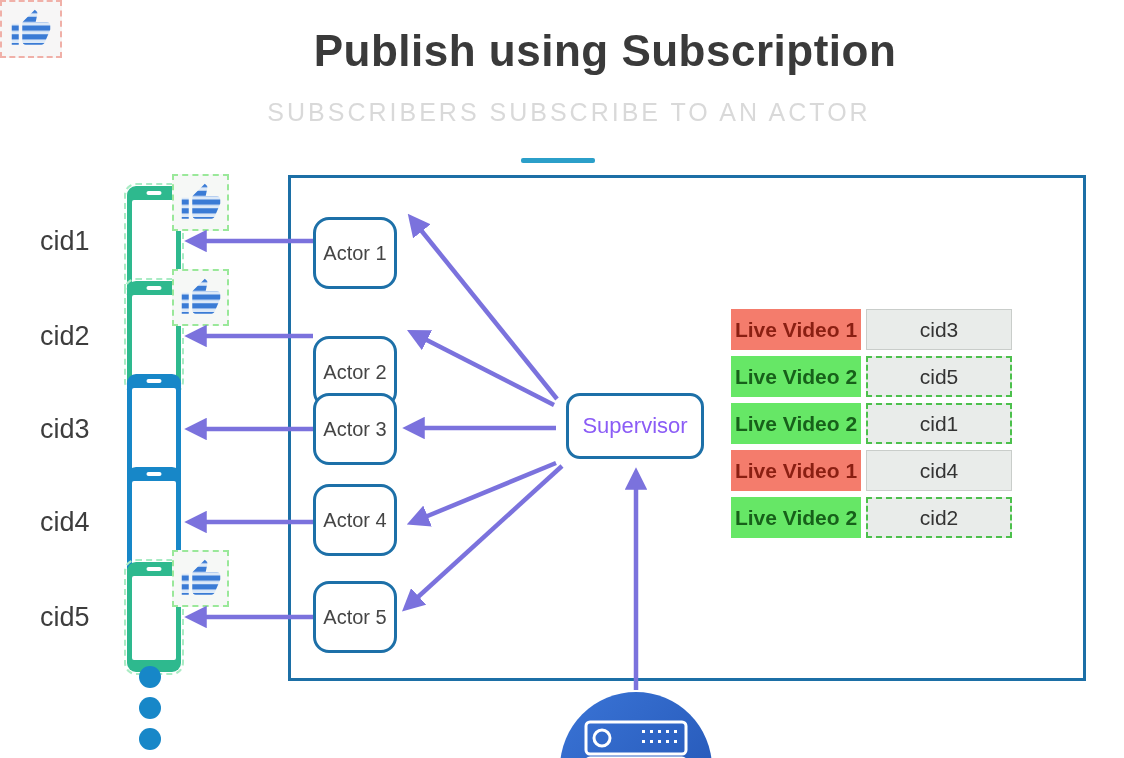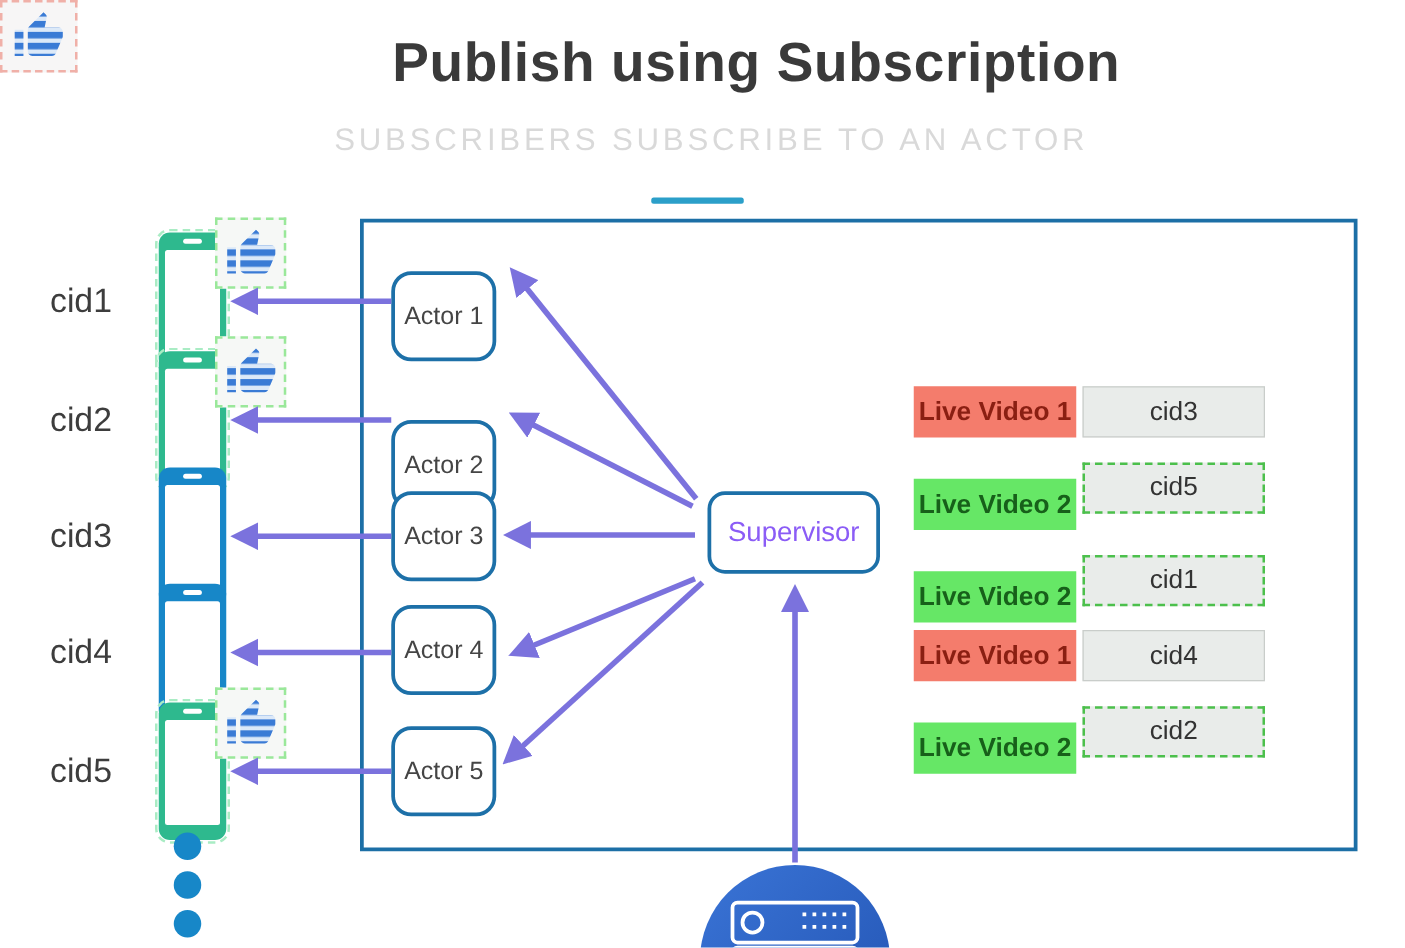--- a/index.html
+++ b/index.html
@@ -77,21 +77,21 @@
     font-size:22px;color:#8b5cf6;box-sizing:border-box;
   }
   
   .map-table{position:absolute;left:731px;top:309px;display:flex;flex-direction:column;gap:6px;}
   .map-row{display:flex;align-items:center;}
   .map-stream{
     width:130px;height:41px;display:flex;align-items:center;justify-content:center;
     font-size:21px;font-weight:600;box-sizing:border-box;
   }
   .map-row.red .map-stream{background:var(--row-red-bg,#f47c6c);color:var(--row-red-text,#8a1f12);}
-  .map-row.green .map-stream{background:var(--row-green-bg,#66e766);color:var(--row-green-text,#17601a);margin-top:27px;}
+  .map-row.green .map-stream{background:var(--row-green-bg,#66e766);color:var(--row-green-text,#17601a);}
   .map-client{
     width:146px;height:41px;margin-left:5px;display:flex;align-items:center;justify-content:center;
     background:var(--value-bg,#e9ecea);color:#333333;font-size:21px;box-sizing:border-box;
     border:1px solid #c9cdca;
   }
   .map-row.green .map-client{border:2px dashed #4cc04c;}
   
   .server-circle{
     position:absolute;left:560px;top:692px;width:152px;height:152px;border-radius:50%;
     background:linear-gradient(135deg,#3a74d6 0%,#2253b2 100%);

